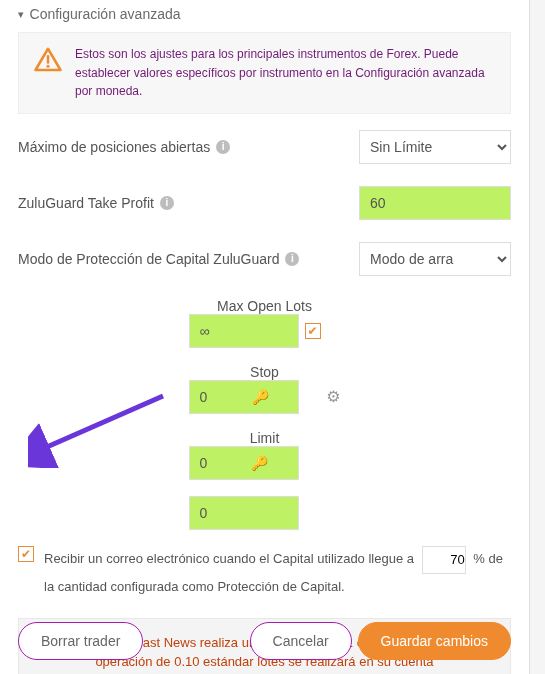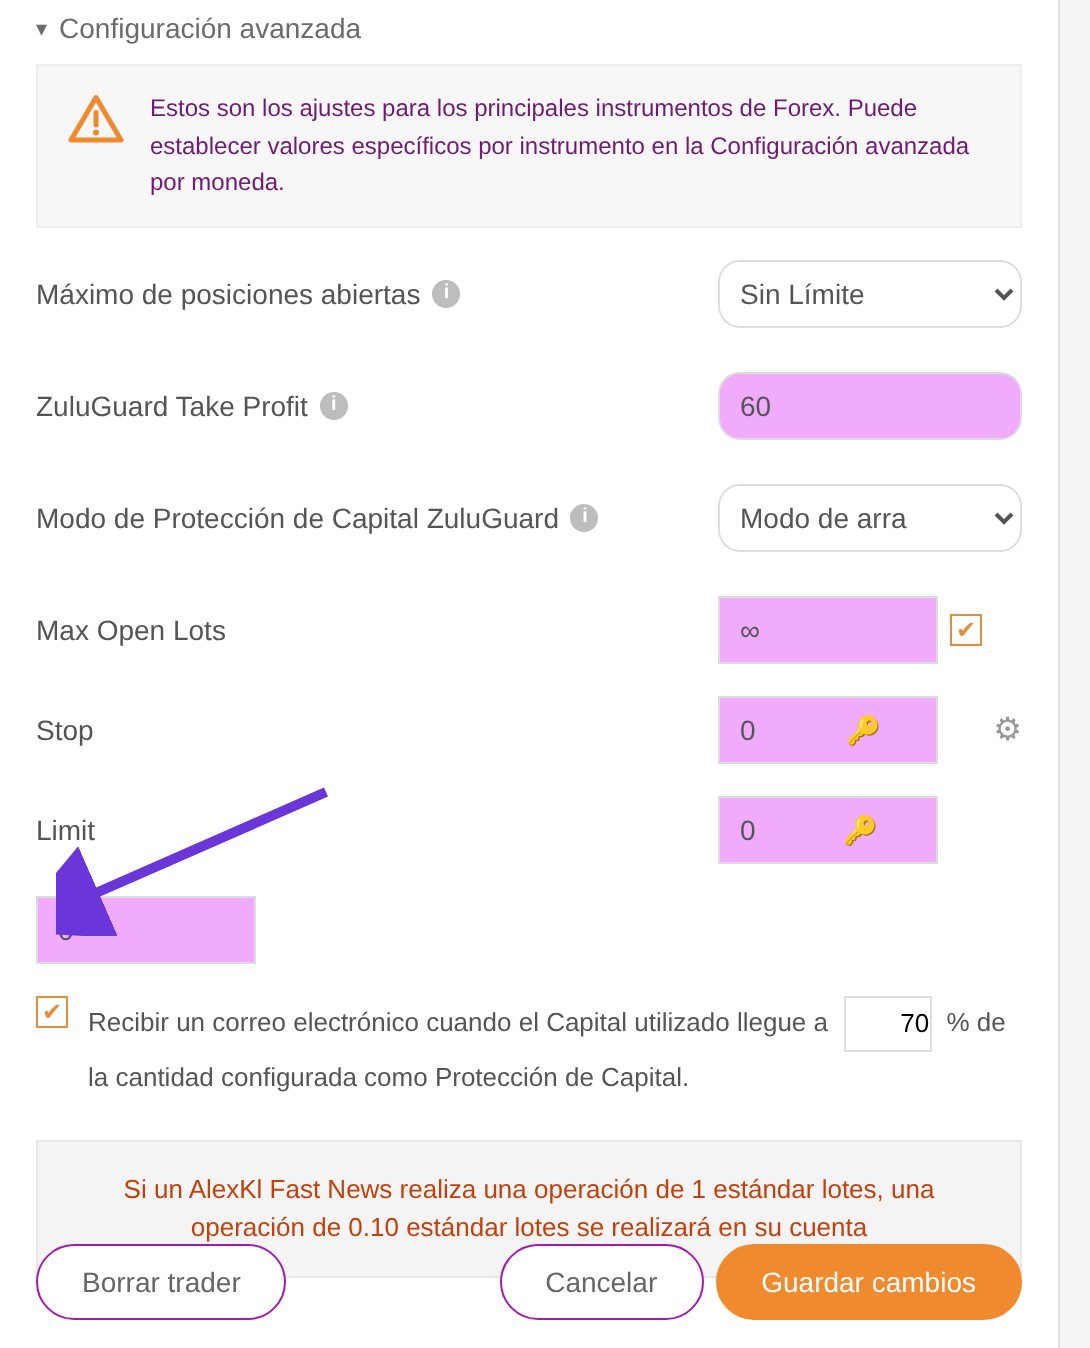--- a/index.html
+++ b/index.html
@@ -4,27 +4,27 @@
   <style>
     * { margin: 0; padding: 0; box-sizing: border-box; }
     body { font-family: Arial, Helvetica, sans-serif; background: #f5f5f5; width: 545px; height: 674px; overflow: hidden; position: relative; }
     .panel { background: #fff; width: 530px; height: 674px; border-right: 1px solid #ddd; padding: 0 18px 18px 18px; position: relative; }
     .section-header { display: flex; align-items: center; color: #6b6b6b; font-size: 14px; padding: 6px 0; cursor: pointer; }
     .chev { margin-right: 6px; font-size: 11px; }
     .banner { background: #f7f7f7; border: 1px solid #eee; padding: 12px 14px; display: flex; align-items: flex-start; gap: 12px; margin: 4px 0 16px 0; }
     .banner-text { color: #701a75; font-size: 12px; line-height: 1.55; }
     .warn-icon { width: 30px; height: 30px; flex-shrink: 0; }
     .row { display: flex; align-items: center; justify-content: space-between; margin: 10px 0 22px 0; }
-    .row.tight { margin: 10px 0 16px 0; }
+    .row.tight { margin: 10px 0 16px 0; flex-direction: column; }
     .label { color: #555; font-size: 14px; display: flex; align-items: center; gap: 6px; flex: 1; min-width: 0; text-align: right; }
     .info-dot { display: inline-flex; width: 14px; height: 14px; border-radius: 50%; background: #bdbdbd; color: #fff; font-size: 10px; font-weight: bold; align-items: center; justify-content: center; line-height: 1; }
     .ctrl { width: 152px; display: flex; align-items: center; gap: 6px; }
-    .ctrl-wide { width: 152px; border-radius: 11px; }
+    .ctrl-wide { width: 152px; }
     select.sel { width: 100%; height: 34px; border: 1px solid #ddd; background: #fff; color: #555; font-size: 14px; padding: 0 6px; }
-    input.txt { width: 100%; height: 34px; border: 1px solid #ddd; background: #f0abfc; color: #555; font-size: 14px; padding: 0 10px; }
+    input.txt { width: 100%; height: 34px; border: 1px solid #ddd; background: #bef264; color: #555; font-size: 14px; padding: 0 10px; }
     input.txt.short { width: 110px; }
     .input-wrap { position: relative; flex: 1; }
     .key-icon { position: absolute; right: 8px; top: 50%; transform: translateY(-50%); color: #bbb; font-size: 14px; pointer-events: none; }
     .gear { color: #999; font-size: 16px; cursor: pointer; }
     .chk { width: 16px; height: 16px; border: 1px solid #e28f3d; display: inline-flex; align-items: center; justify-content: center; background: #fff; cursor: pointer; flex-shrink: 0; }
     .chk-mark { color: #e28f3d; font-size: 12px; line-height: 1; }
     .email-row { display: flex; align-items: flex-start; gap: 10px; margin: 12px 0 6px 0; }
     .email-text { color: #555; font-size: 13px; line-height: 2.0; display: inline; }
     .inline-input { display: inline-block; width: 44px; height: 28px; border: 1px solid #ddd; text-align: right; font-size: 13px; vertical-align: middle; margin: 0 4px; }
     .note-box { background: #f4f4f4; border: 1px solid #e8e8e8; padding: 14px 18px; color: #c2410c; font-size: 13px; text-align: center; line-height: 1.5; margin-top: 18px; }

